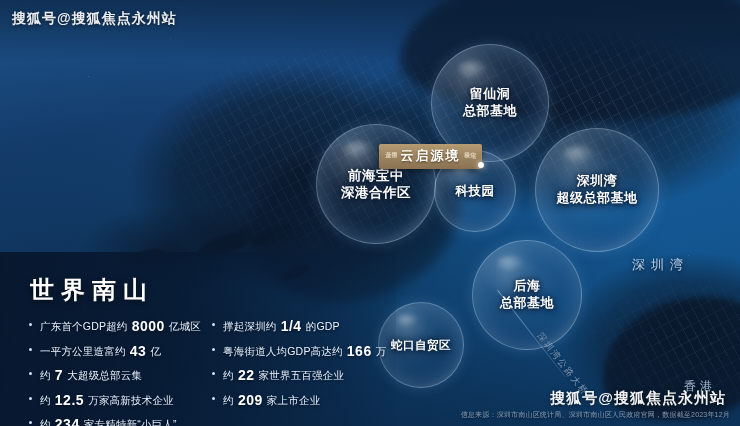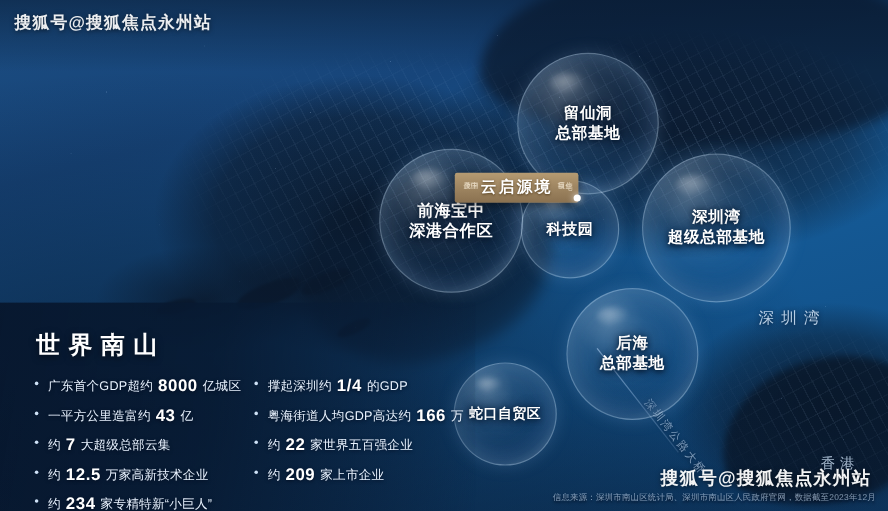--- a/index.html
+++ b/index.html
@@ -190,21 +190,21 @@
   }
 
   
   #info-panel{
     position:absolute;left:0;bottom:0;width:396px;height:174px;
     padding:22px 18px 12px 28px;
     background:linear-gradient(100deg, rgba(7,22,44,.93) 0%, rgba(8,26,50,.86) 45%, rgba(10,32,60,.42) 82%, rgba(12,40,72,0) 100%);
     z-index:14;
   }
   #panel-title{
-    font-size:20px;font-weight:bold;letter-spacing:7px;
+    font-size:24px;font-weight:bold;letter-spacing:7px;
     color:#ffffff;margin:0 0 12px 2px;
     text-shadow:0 2px 6px rgba(0,0,0,.6);
   }
   .cols{display:flex;gap:10px;}
   .col{list-style:none;margin:0;padding:0;}
   .col.left{width:206px;}
   .col.right{width:172px;}
   .col li{
     position:relative;
     padding-left:12px;

